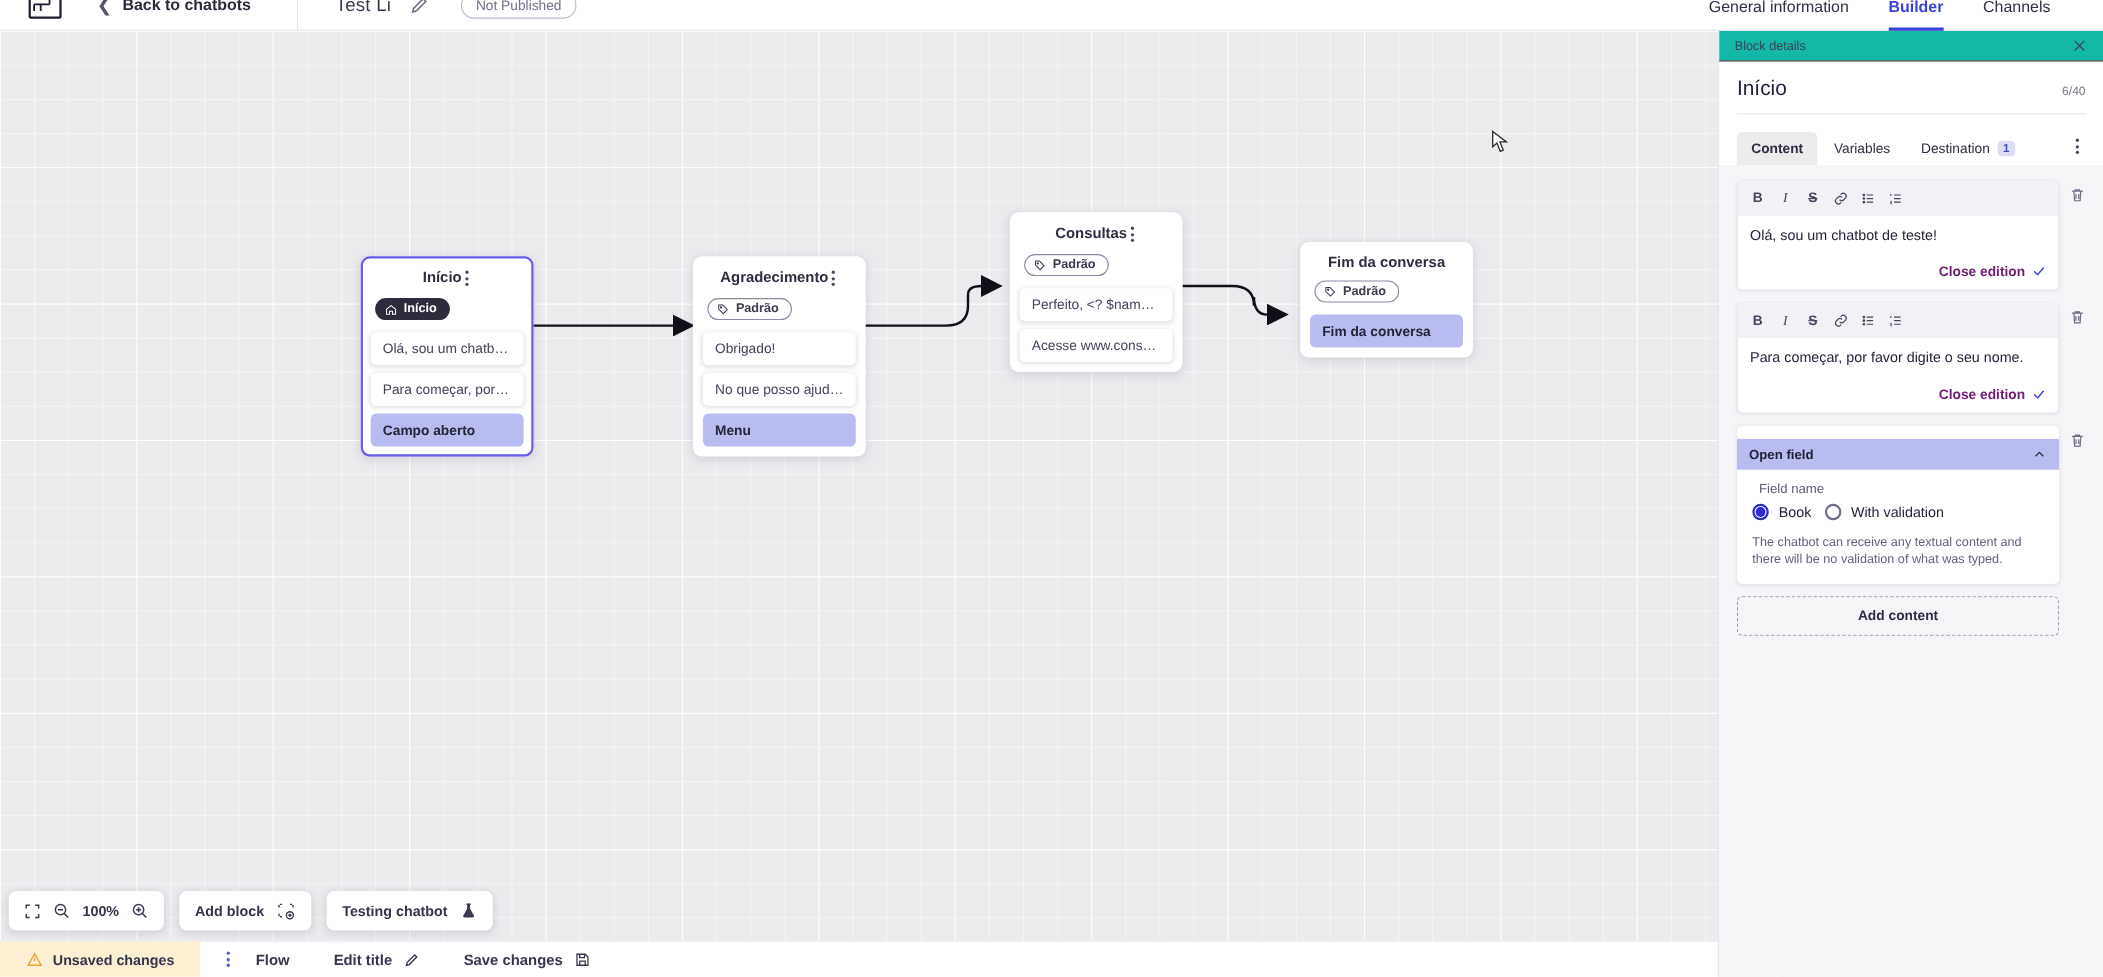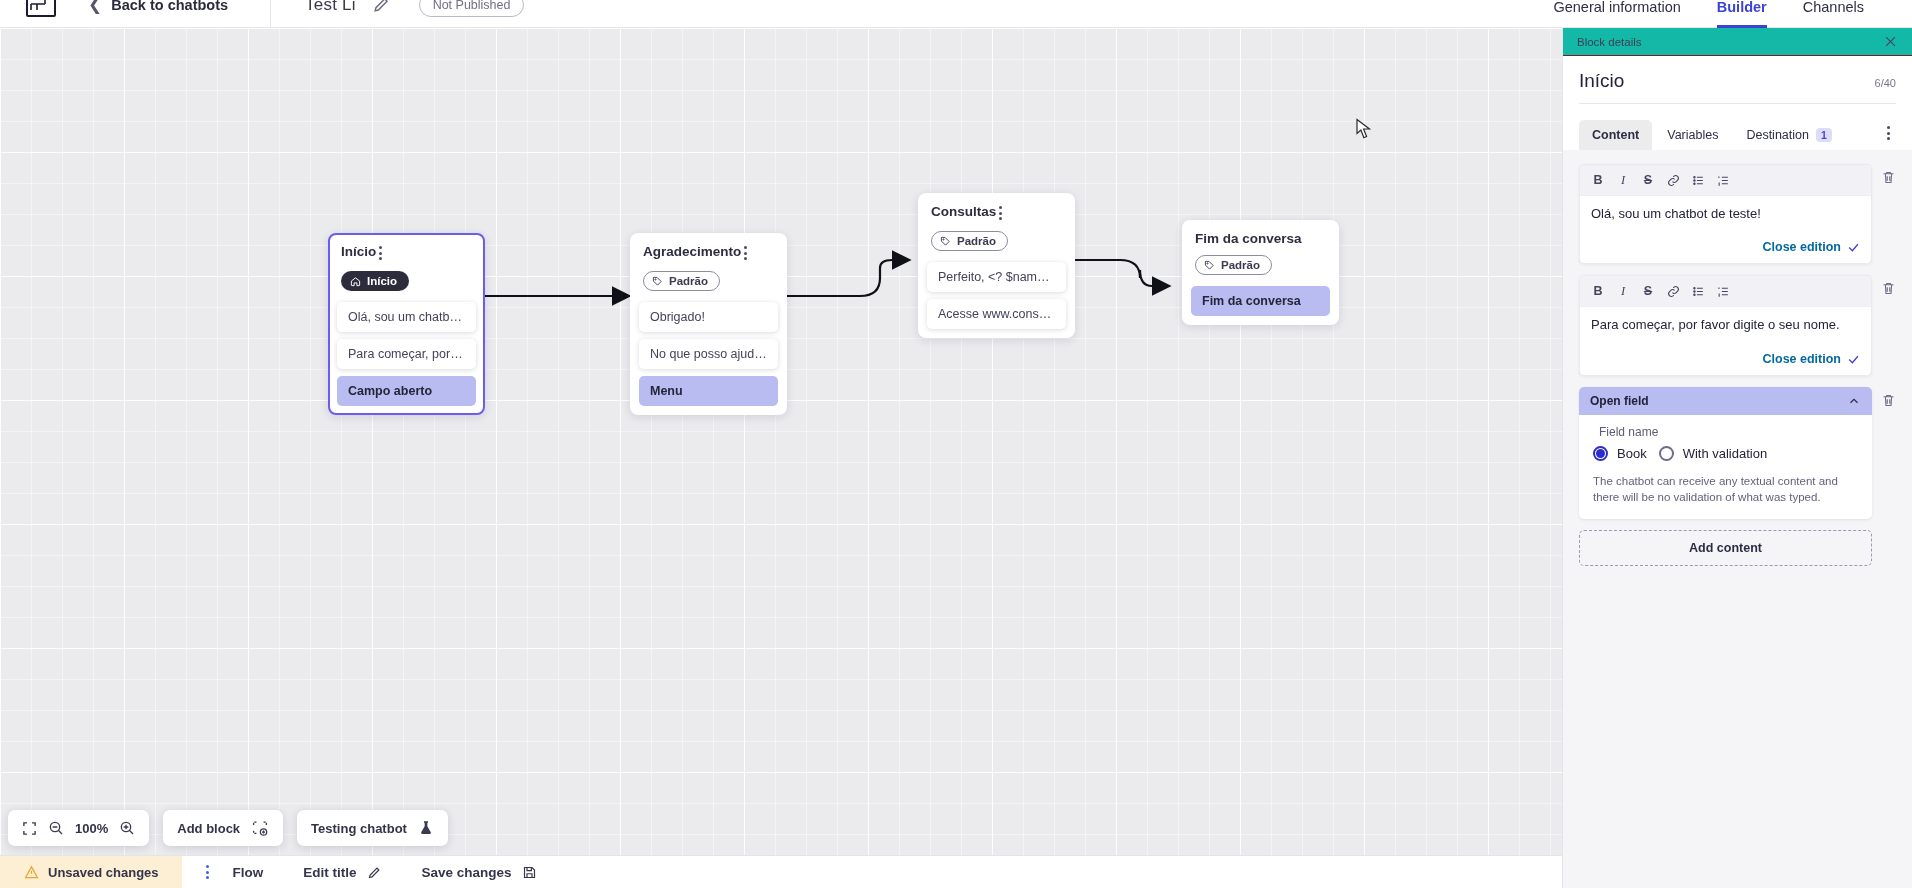--- a/index.html
+++ b/index.html
@@ -56,21 +56,21 @@
   }
   .edges { position:absolute; inset:0; pointer-events:none; }
 
   
   .node {
     position: absolute; background:#ffffff; border-radius: 8px;
     box-shadow: 0 2px 9px rgba(40,40,70,.14);
     padding: 11px 9px 9px 9px;
   }
   .node.selected { border: 2px solid #6a5cf0; padding: 9px 7px 7px 7px; }
-  .node-head { display:flex; align-items:flex-start; justify-content:flex-start; padding: 0 4px; }
+  .node-head { display:flex; align-items:flex-start; justify-content:center; padding: 0 4px; }
   .node-title { font-size: 13.5px; color:#2d2d40; font-weight:600; }
   .kebab { display:flex; flex-direction:column; gap:2.5px; padding:2px 3px; cursor:pointer; }
   .kebab i { width:3px; height:3px; border-radius:50%; background:#4a4a60; display:block; }
   .pill-dark {
     margin: 9px 0 4px 4px; display:inline-flex; align-items:center; gap:6px;
     background:#2c2c3c; color:#ffffff; border-radius:40px;
     padding:4px 12px 4px 9px; font-size:11.5px; font-weight:700;
   }
   .pill-outline {
     margin: 9px 0 4px 4px; display:inline-flex; align-items:center; gap:6px;
@@ -156,30 +156,31 @@
   .editor-toolbar {
     display:flex; align-items:center; gap:3px; padding: 5px 7px;
     background:#f2f2f6; border-bottom:1px solid #ededf3;
   }
   .tb-btn {
     width:22px; height:20px; display:flex; align-items:center; justify-content:center;
     color:#45455e; cursor:pointer; font-size:12.5px;
   }
   .editor-text { padding: 10px 11px 12px 11px; font-size:13px; color:#23233a; line-height:1.25; }
   .editor-foot { padding: 6px 11px 9px 0; display:flex; justify-content:flex-end; }
-  .close-edition { color:#0369a1; font-size:12.5px; font-weight:700; display:flex; align-items:flex-end; gap:6px; cursor:pointer; }
+  .close-edition { color:#701a75; font-size:12.5px; font-weight:700; display:flex; align-items:flex-start; gap:6px; cursor:pointer; }
   .trash { color:#6e6e86; cursor:pointer; padding-top: 6px; display:flex; }
 
   .openfield {
     flex:1; border-radius:5px; overflow:hidden; background:#fff;
     box-shadow: 0 1px 3px rgba(40,40,70,.09);
   }
   .of-head {
     background:#b9bcf0; padding: 7px 11px; display:flex; align-items:center;
     justify-content:space-between;
+    margin-top:12px;
   }
   .of-head .t { font-size:12px; color:#22223a; font-weight:600; }
   .of-body { padding: 10px 14px 13px 14px; }
   .of-lbl { font-size:12px; color:#5d5d77; margin-left: 6px; }
   .radios { display:flex; align-items:center; gap:12px; margin-top: 7px; }
   .radio-item { display:flex; align-items:center; gap:9px; cursor:pointer; }
   .radio { width:15px; height:15px; border-radius:50%; border:2px solid #2d2dc7; display:flex; align-items:center; justify-content:center; }
   .radio.off { border:2px solid #6d6d88; }
   .radio .dot { width:9px; height:9px; border-radius:50%; background:#2b2bd0; }
   .radio-lbl { font-size:13px; color:#23233a; }

